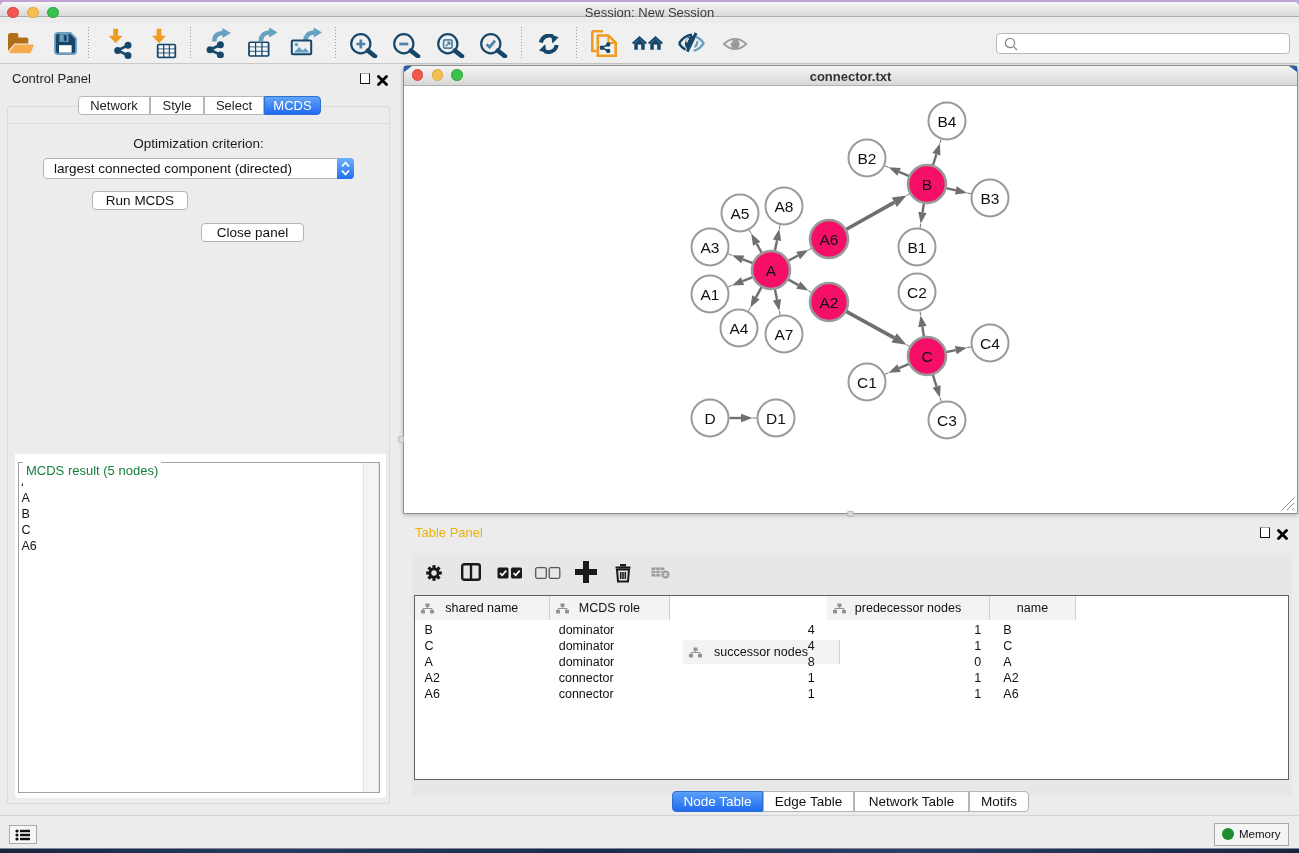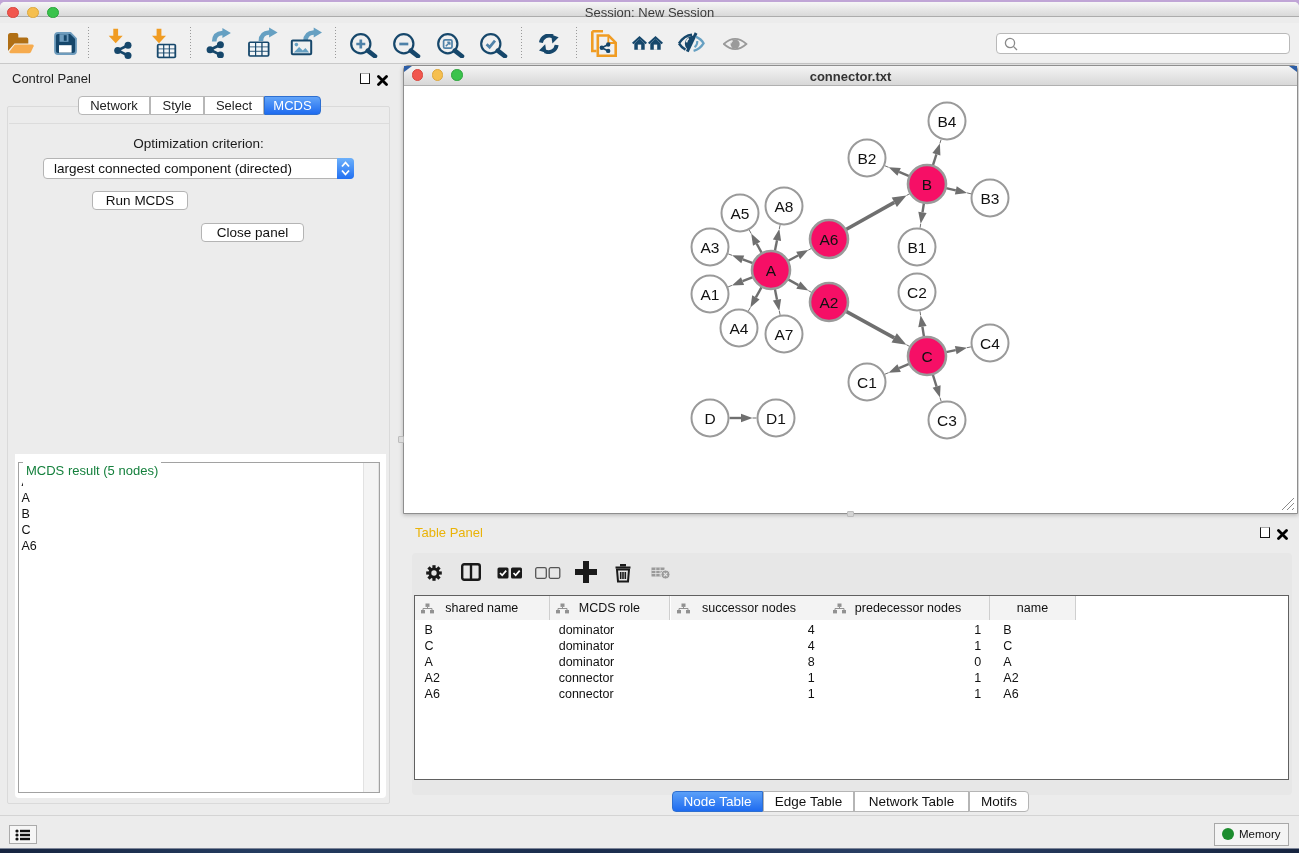--- a/index.html
+++ b/index.html
@@ -431,21 +431,21 @@
             <path d="M6.5 4 V5.5 M2 7 V5.5 H11 V7" stroke="#919191" stroke-width="1" fill="none"></path>
           </svg>shared name</div>
 <div class="hcell" style="left:134.7px; width:120.3px;"><svg width="13" height="11" viewBox="0 0 13 11" style="position:absolute; left:6px; top:7px;">
             <g fill="#919191">
               <rect x="4.5" y="0.5" width="4" height="3.4"></rect>
               <rect x="0" y="7" width="4" height="3.4"></rect>
               <rect x="9" y="7" width="4" height="3.4"></rect>
             </g>
             <path d="M6.5 4 V5.5 M2 7 V5.5 H11 V7" stroke="#919191" stroke-width="1" fill="none"></path>
           </svg>MCDS role</div>
-<div class="hcell" style="left:256px; width:157px;"><svg width="13" height="11" viewBox="0 0 13 11" style="position:absolute; left:6px; top:7px;">
+<div class="hcell" style="left:268px; width:157px;margin-top:44px;"><svg width="13" height="11" viewBox="0 0 13 11" style="position:absolute; left:6px; top:7px;">
             <g fill="#919191">
               <rect x="4.5" y="0.5" width="4" height="3.4"></rect>
               <rect x="0" y="7" width="4" height="3.4"></rect>
               <rect x="9" y="7" width="4" height="3.4"></rect>
             </g>
             <path d="M6.5 4 V5.5 M2 7 V5.5 H11 V7" stroke="#919191" stroke-width="1" fill="none"></path>
           </svg>successor nodes</div>
 <div class="hcell" style="left:412px; width:163px;"><svg width="13" height="11" viewBox="0 0 13 11" style="position:absolute; left:6px; top:7px;">
             <g fill="#919191">
               <rect x="4.5" y="0.5" width="4" height="3.4"></rect>

